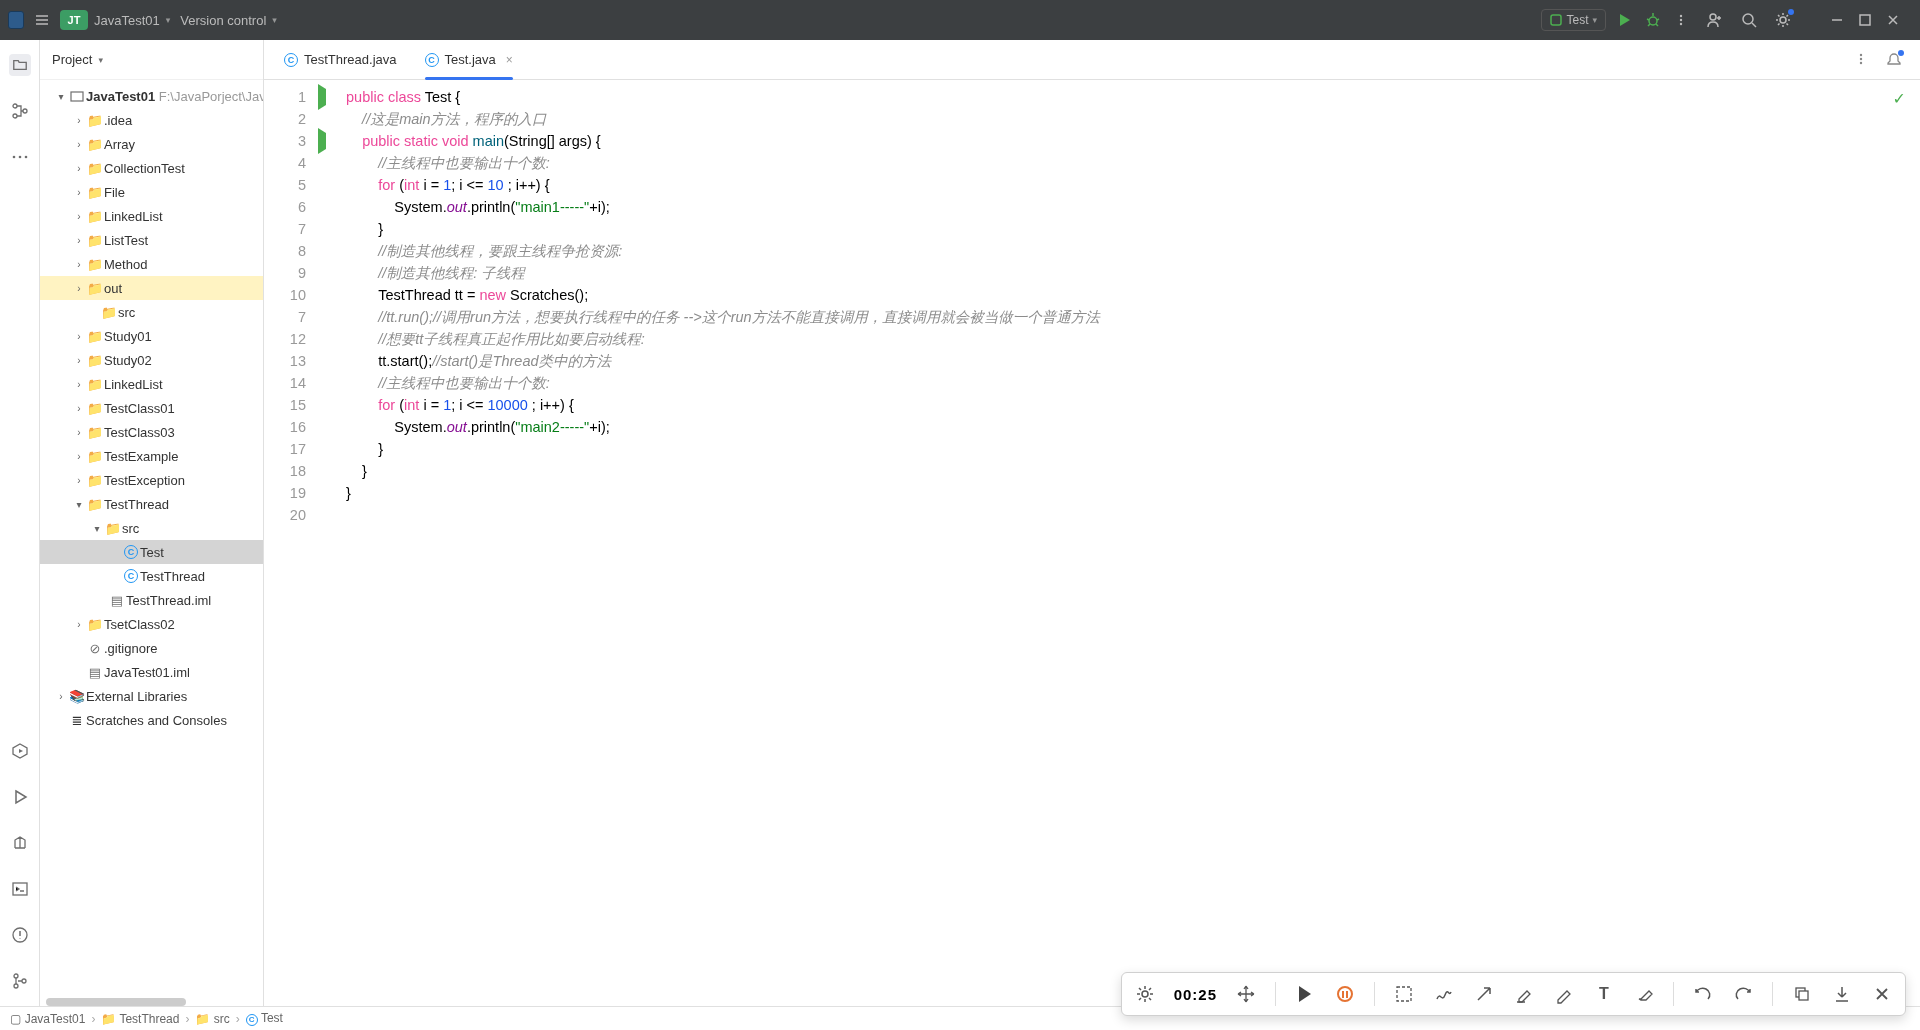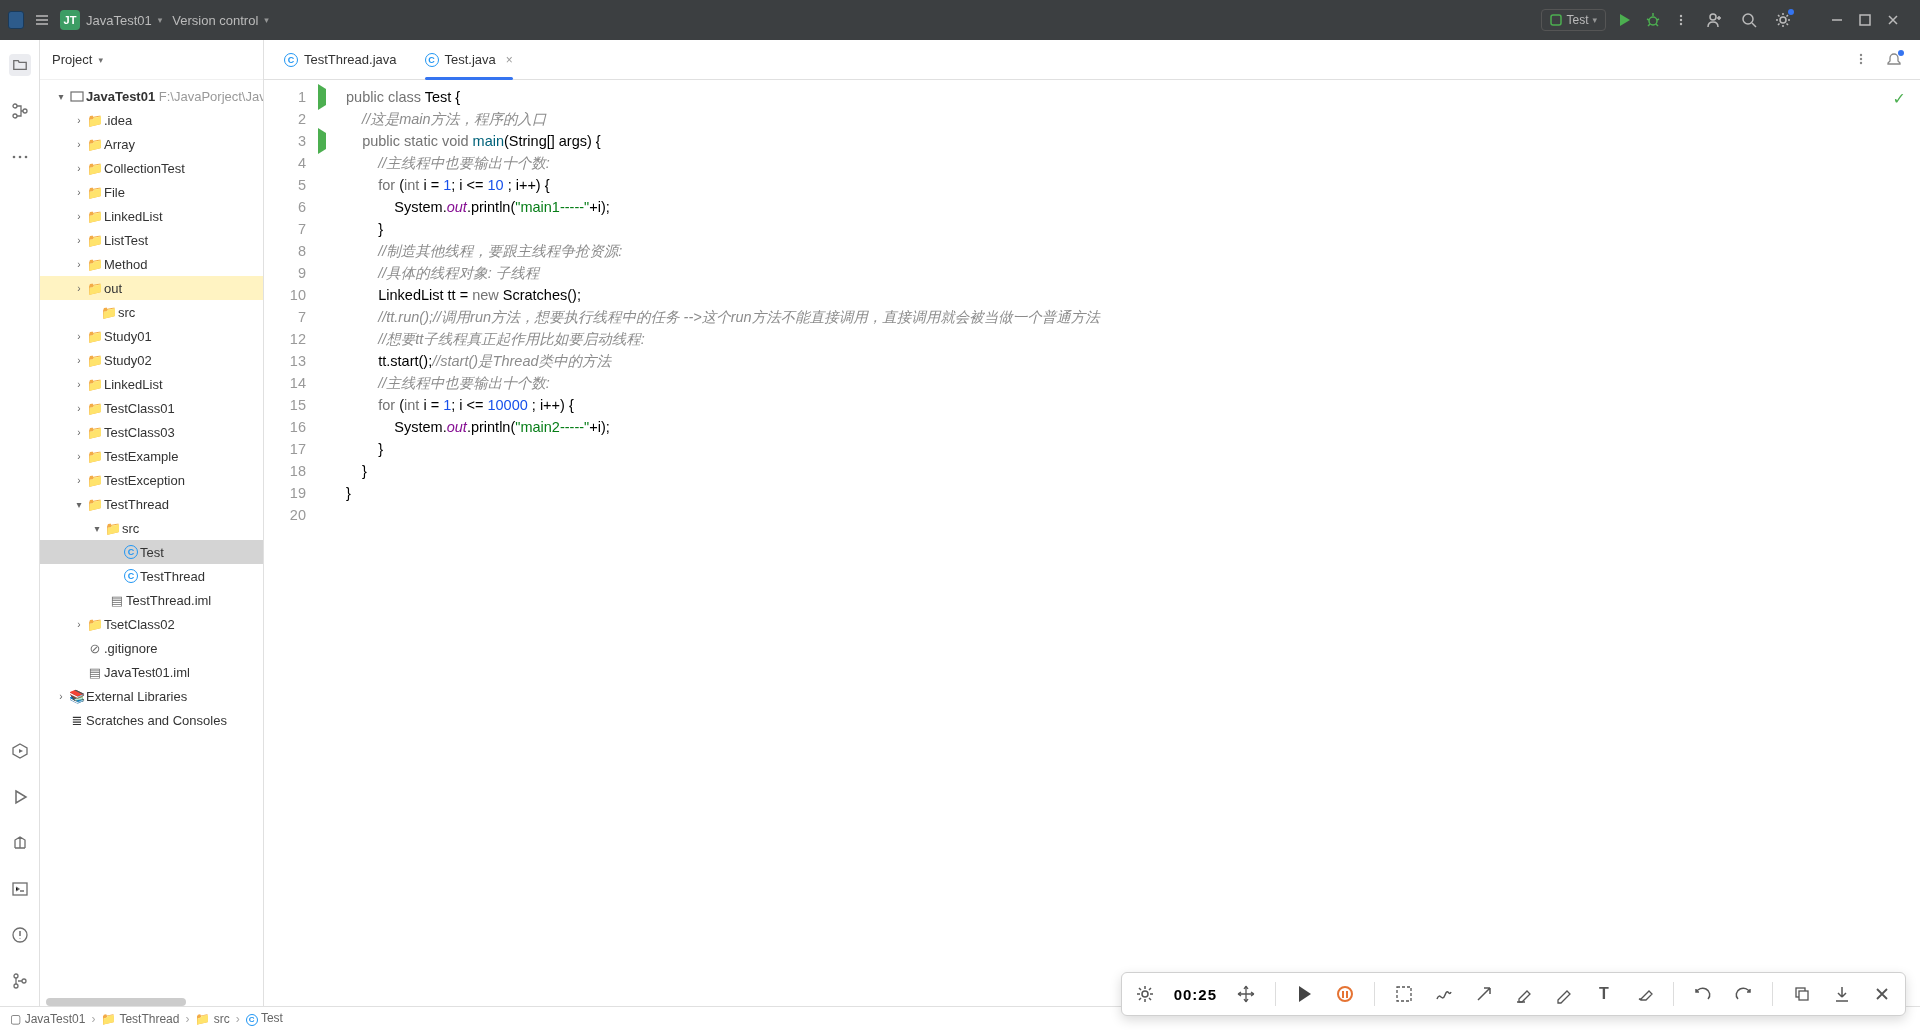--- a/index.html
+++ b/index.html
@@ -2,21 +2,21 @@
 <html><head>
 <meta charset="utf-8">
 <style>
 * { margin: 0; padding: 0; box-sizing: border-box; font-family: -apple-system, BlinkMacSystemFont, "Segoe UI", sans-serif; }
 body { width: 1920px; height: 1030px; background: #fff; overflow: hidden; display: flex; flex-direction: column; }
 .titlebar { height: 40px; background: #3C3F41; display: flex; align-items: center; padding: 0 8px; color: #BBB; font-size: 13px; flex-shrink: 0; }
 .tb-left { display: flex; align-items: center; gap: 10px; width: 360px; }
 .tb-icon { width: 16px; height: 16px; display: flex; align-items: center; justify-content: center; }
 .tb-app { width: 18px; height: 18px; background: #2D5B8B; border: 1px solid #1a3a5a; border-radius: 3px; }
 .tb-proj { display: flex; align-items: center; gap: 6px; }
-.tb-jt { width: 20px; height: 20px; background: #3C9D64; color: #fff; border-radius: 4px; display: flex; align-items: center; justify-content: center; font-size: 11px; font-weight: 600; }
+.tb-jt { width: 28px; height: 20px; background: #3C9D64; color: #fff; border-radius: 4px; display: flex; align-items: center; justify-content: center; font-size: 11px; font-weight: 600; }
 .chev-down-s { font-size: 9px; opacity: 0.7; }
 .tb-right { flex: 1; display: flex; align-items: center; justify-content: flex-end; gap: 16px; padding-right: 10px; }
 .tb-run-grp { display: flex; align-items: center; gap: 10px; }
 .tb-ricon { width: 18px; height: 18px; display: flex; align-items: center; justify-content: center; }
 .run-cfg { display: flex; align-items: center; gap: 4px; border: 1px solid #555; border-radius: 4px; padding: 3px 8px; font-size: 12px; }
 .win-ctl { display: flex; gap: 10px; margin-left: 20px; }
 .play-tri { width: 0; height: 0; border-left: 10px solid #4CAF50; border-top: 6px solid transparent; border-bottom: 6px solid transparent; }
 .bug-ic { color: #4CAF50; }
 
 .main-row { flex: 1; display: flex; min-height: 0; }
@@ -42,21 +42,21 @@
 .tabs { height: 40px; display: flex; align-items: center; border-bottom: 1px solid #e0e0e0; padding: 0 10px; gap: 8px; }
 .tab { display: flex; align-items: center; gap: 6px; padding: 0 10px; height: 100%; font-size: 13px; color: #333; position: relative; }
 .tab.active::after { content: ""; position: absolute; left: 10px; right: 10px; bottom: -1px; height: 3px; background: #3574F0; border-radius: 2px; }
 .tab-x { font-size: 12px; color: #999; margin-left: 4px; }
 .tabs-right { margin-left: auto; display: flex; gap: 18px; padding-right: 8px; color: #6E6E6E; }
 .code-area { flex: 1; display: flex; font-family: "JetBrains Mono", Consolas, monospace; font-size: 14.5px; line-height: 22px; position: relative; overflow: hidden; }
 .gutter { width: 50px; text-align: right; color: #999; padding: 6px 8px 0 0; user-select: none; }
 .gut-icons { width: 22px; padding-top: 6px; }
 .gut-run { width: 0; height: 0; border-left: 8px solid #4CAF50; border-top: 5px solid transparent; border-bottom: 5px solid transparent; margin-left: 4px; }
 .code { padding: 6px 0 0 10px; white-space: pre; color: #000; }
-.kw { color: #737373; }
+.kw { color: #ec4899; }
 .num { color: #1750EB; }
 .str { color: #067D17; }
 .cmt { color: #8C8C8C; font-style: italic; text-align: right; }
 .fld { color: #871094; font-style: italic; }
 .mname { color: #00627A; }
 .status-check { position: absolute; top: 8px; right: 14px; color: #4CAF50; font-size: 16px; }
 
 .breadcrumb { height: 24px; border-top: 1px solid #e0e0e0; display: flex; align-items: center; padding: 0 10px; font-size: 12px; color: #666; gap: 6px; flex-shrink: 0; }
 .bc-sep { color: #aaa; }
 
@@ -428,22 +428,22 @@
         <div style="height:22px"><span class="gut-run"></span></div>
       </div>
       <div class="code"><span class="kw">public class </span><span>Test {</span>
 <span class="cmt">    //这是main方法，程序的入口</span>
 <span>    </span><span class="kw">public static void </span><span class="mname">main</span><span>(String[] args) {</span>
 <span class="cmt">        //主线程中也要输出十个数:</span>
 <span>        </span><span class="kw">for </span><span>(</span><span class="kw">int </span><span>i = </span><span class="num">1</span><span>; i &lt;= </span><span class="num">10</span><span> ; i++) {</span>
 <span>            System.</span><span class="fld">out</span><span>.println(</span><span class="str">"main1-----"</span><span>+i);</span>
 <span>        }</span>
 <span class="cmt">        //制造其他线程，要跟主线程争抢资源:</span>
-<span class="cmt">        //具体的线程对象: 子线程</span>
-<span>        LinkedList tt = </span><span class="kw">new </span><span>Scratches();</span>
+<span class="cmt">        //制造其他线程: 子线程</span>
+<span>        TestThread tt = </span><span class="kw">new </span><span>Scratches();</span>
 <span class="cmt">        //tt.run();//调用run方法，想要执行线程中的任务 --&gt;这个run方法不能直接调用，直接调用就会被当做一个普通方法</span>
 <span class="cmt">        //想要tt子线程真正起作用比如要启动线程:</span>
 <span>        tt.start();</span><span class="cmt">//start()是Thread类中的方法</span>
 <span class="cmt">        //主线程中也要输出十个数:</span>
 <span>        </span><span class="kw">for </span><span>(</span><span class="kw">int </span><span>i = </span><span class="num">1</span><span>; i &lt;= </span><span class="num">10000</span><span> ; i++) {</span>
 <span>            System.</span><span class="fld">out</span><span>.println(</span><span class="str">"main2-----"</span><span>+i);</span>
 <span>        }</span>
 <span>    }</span>
 <span>}</span>
 <span></span></div>

